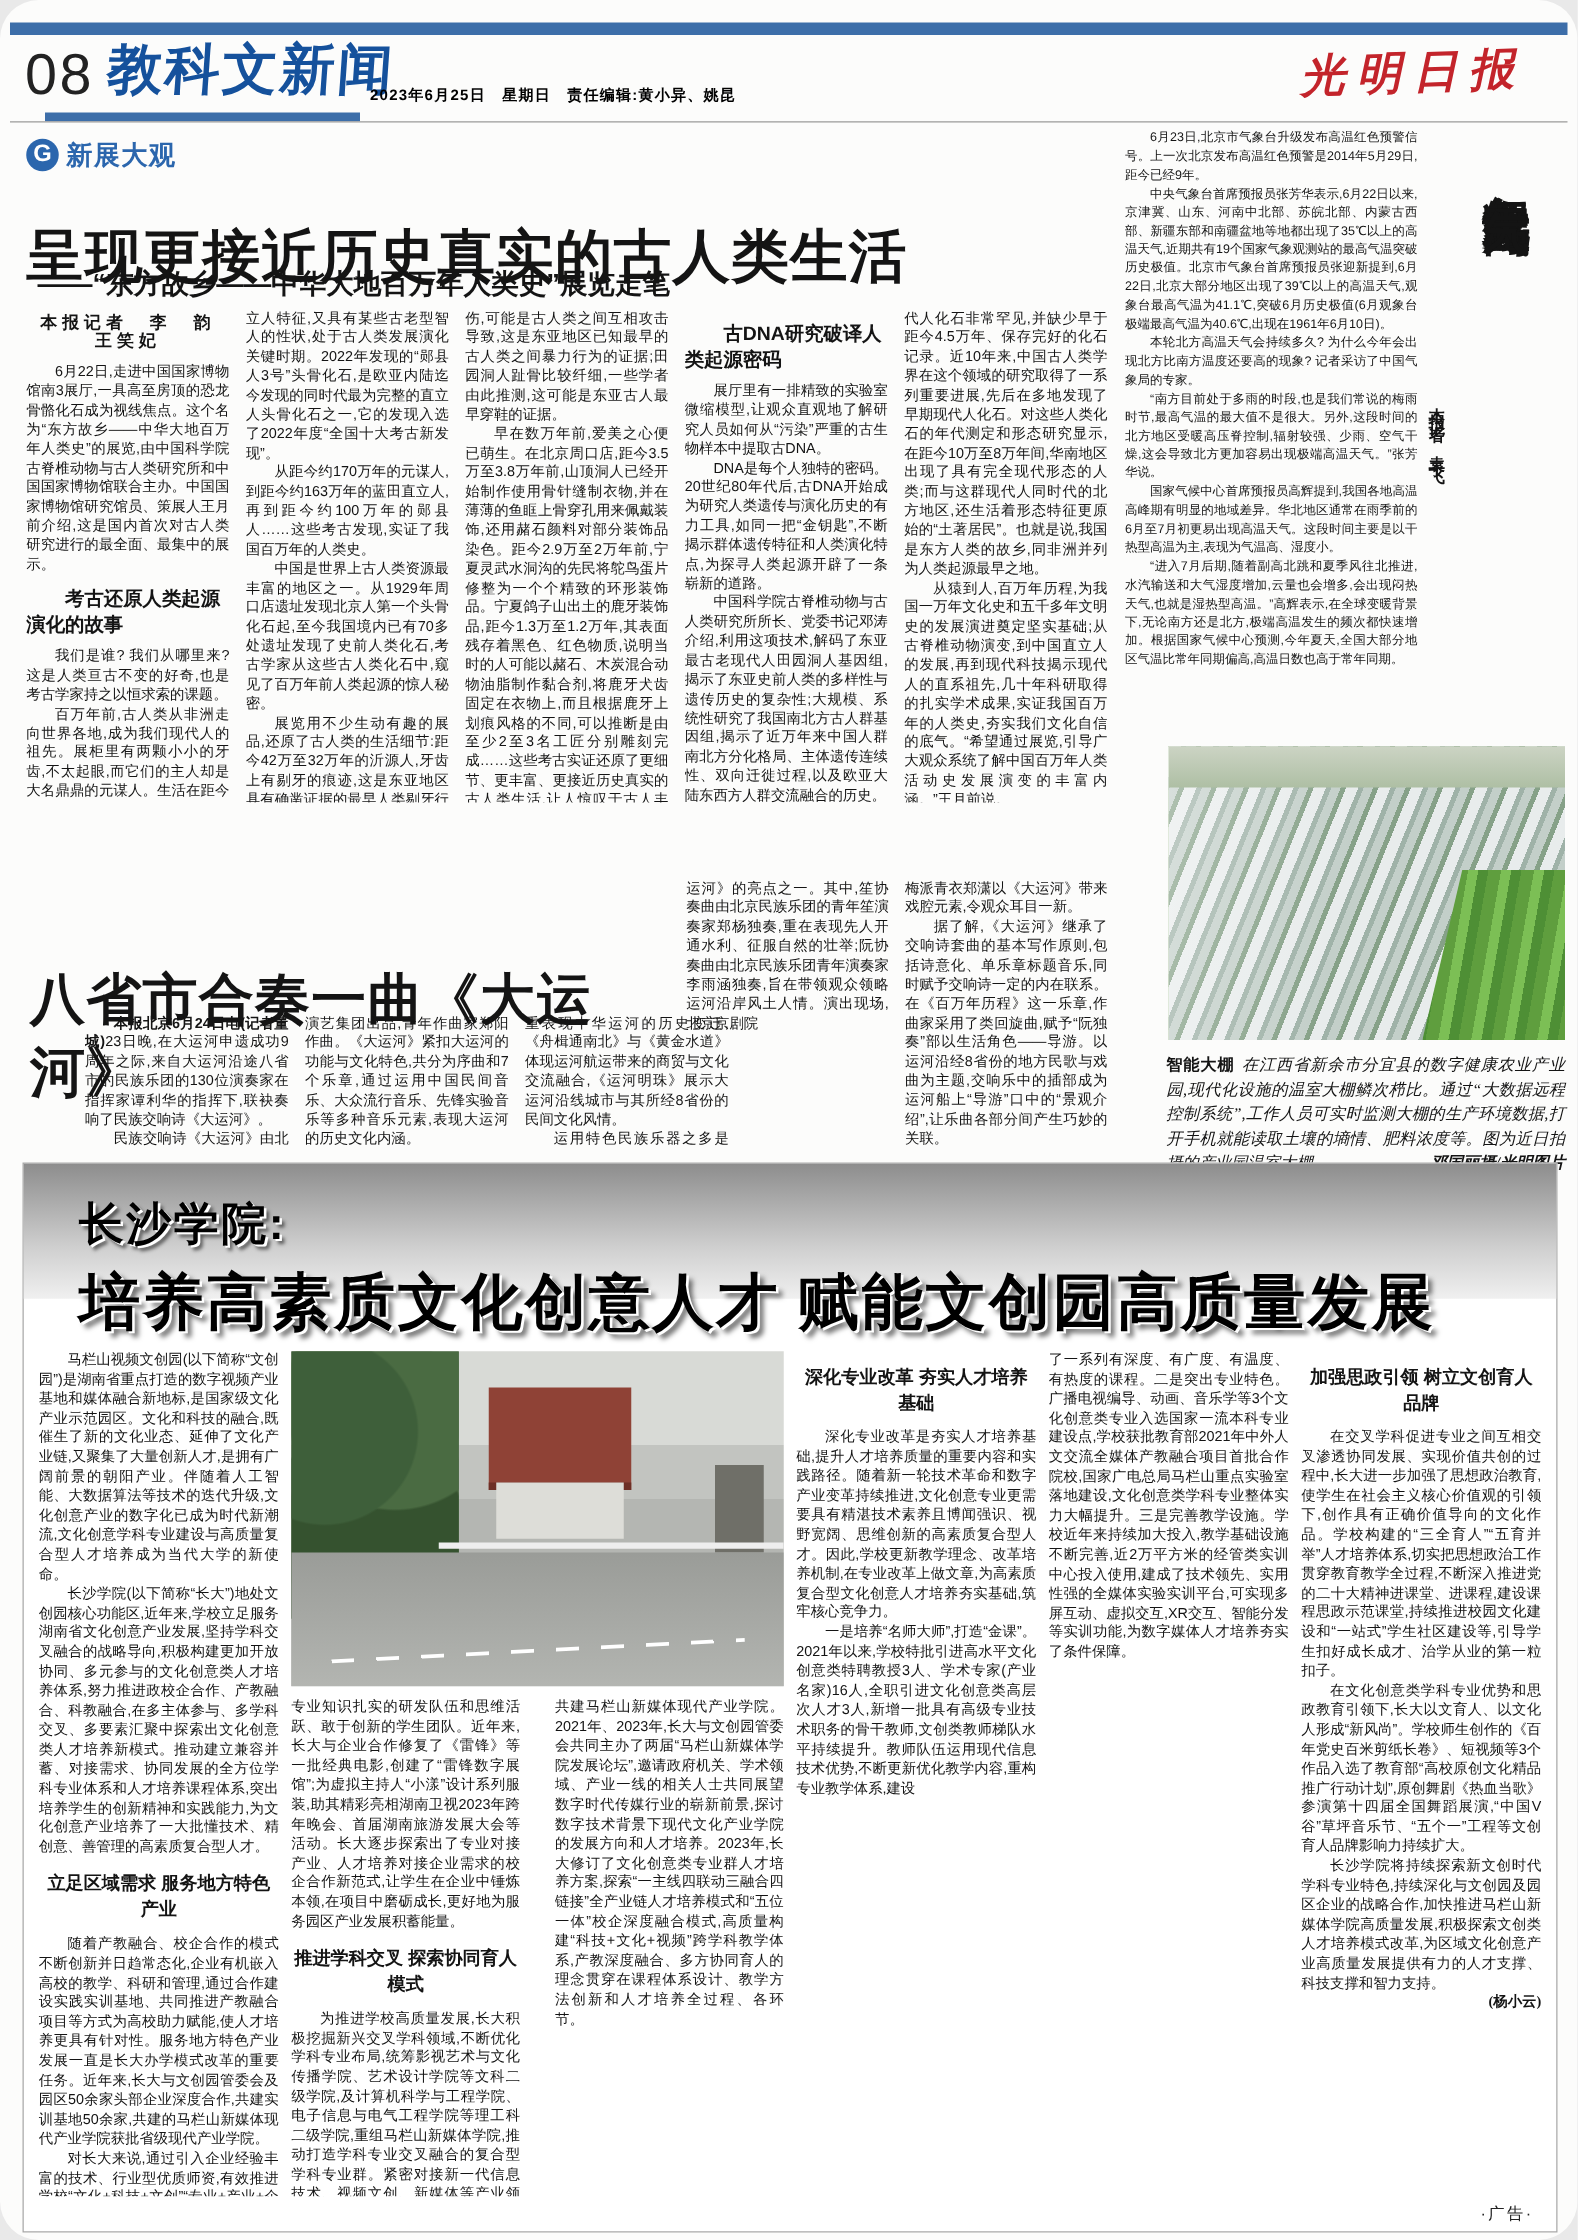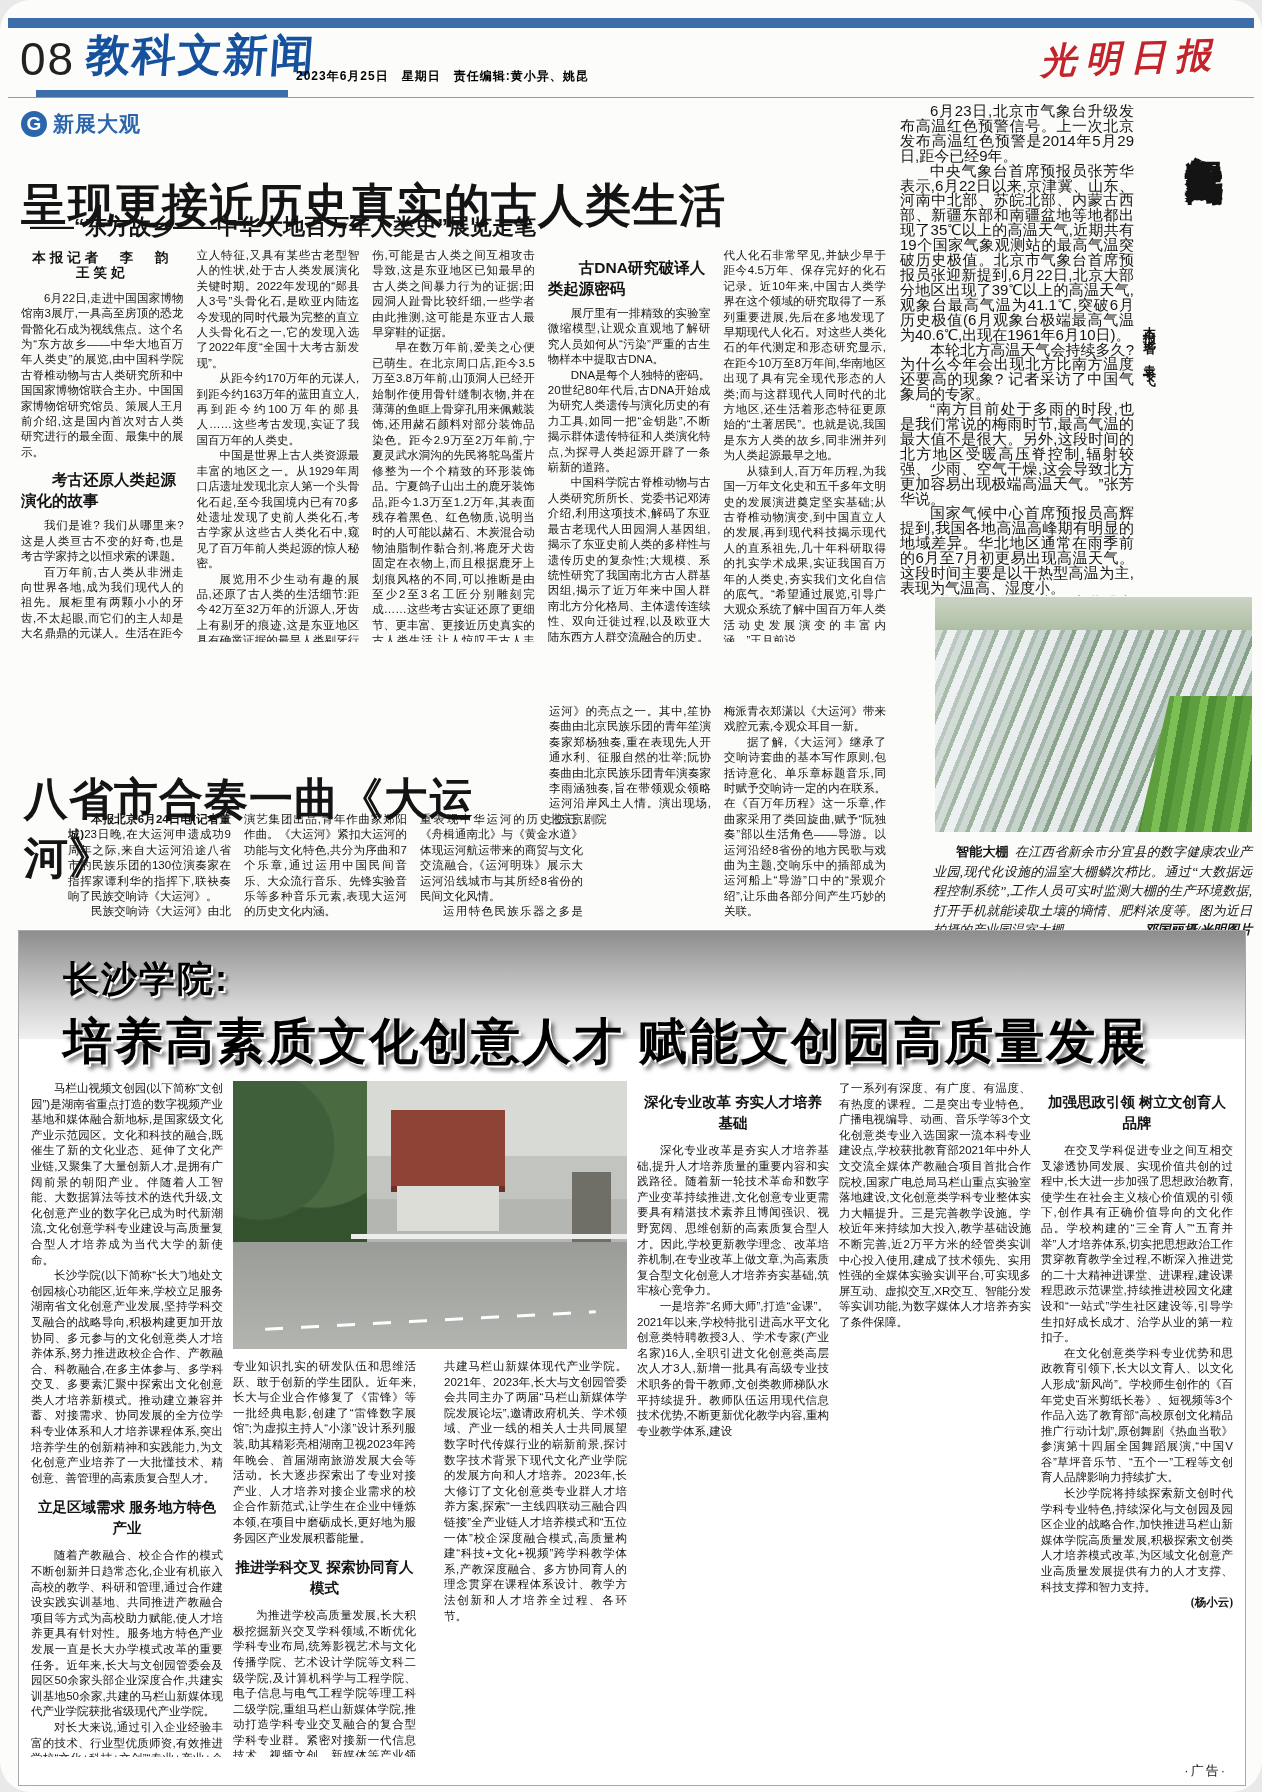--- a/index.html
+++ b/index.html
@@ -29,39 +29,39 @@
                font-size:19px;display:flex;align-items:center;justify-content:center;}
   .kicker-text{color:#2b66ad;font-size:21px;font-weight:900;letter-spacing:1px;}
   .lead-hl{position:absolute;left:21px;top:144px;width:880px;font-size:46px;font-weight:900;
            letter-spacing:1px;font-family:"Liberation Serif",serif;}
   .lead-deck{position:absolute;left:30px;top:212px;width:860px;font-size:22px;font-weight:bold;}
   .lead-cols{position:absolute;left:21px;top:248px;width:865px;height:394px;display:flex;gap:13px;}
   .lead-cols .col{flex:1;}
   
   .wx{position:absolute;left:900px;top:100px;width:352px;height:498px;}
   .wx-body{position:absolute;left:0;top:4px;width:234px;height:492px;overflow:hidden;}
-  .wx-body .para{font-size:15px;line-height:14.9px;}
+  .wx-body .para{font-size:10px;line-height:14.9px;}
   .wx-by{position:absolute;left:240px;top:216px;height:200px;writing-mode:vertical-rl;
          font-size:13px;letter-spacing:5px;font-family:"Liberation Serif",serif;font-weight:bold;}
   .wx-hl{position:absolute;left:278px;top:26px;height:470px;writing-mode:vertical-rl;
          font-size:38px;font-weight:900;letter-spacing:1px;font-family:"Liberation Serif",serif;}
   
   .gh-photo{position:absolute;left:935px;top:597px;width:317px;height:235px;overflow:hidden;
             background:
               linear-gradient(100deg, rgba(255,255,255,.35), rgba(255,255,255,0) 45%),
               repeating-linear-gradient(112deg,#e8ecec 0 9px,#9fb2a8 9px 13px,#c3cfc9 13px 20px,#86a188 20px 24px),
               #7aa45c;}
   .gh-photo::before{content:"";position:absolute;left:0;top:0;width:100%;height:14%;
             background:linear-gradient(180deg,#ccd4c4,#aebfa4);}
   .gh-photo::after{content:"";position:absolute;right:0;bottom:0;width:36%;height:58%;
             background:repeating-linear-gradient(100deg,#5f9e3e 0 10px,#7cbf55 10px 18px,#4e8f35 18px 26px);
             clip-path:polygon(28% 0,100% 0,100% 100%,0 100%);}
   .gh-cap{position:absolute;left:933px;top:842px;width:319px;font-size:13px;line-height:19.5px;
           text-align:justify;font-family:"Liberation Serif",serif;font-style:italic;}
-  .gh-cap b{font-style:normal;margin-right:6px;margin-left:23px;}
+  .gh-cap b{font-style:normal;margin-right:6px;}
   .gh-cap .credit{font-weight:bold;float:right;}
   
   .canal-hl{position:absolute;left:24px;top:733px;width:515px;font-size:44px;font-weight:900;
             letter-spacing:1px;font-family:"Liberation Serif",serif;}
   .canal-left{position:absolute;left:21px;top:812px;width:515px;height:108px;display:flex;gap:13px;margin-left:47px;}
   .canal-left .col{flex:1;}
   .canal-right{position:absolute;left:549px;top:704px;width:337px;height:216px;display:flex;gap:13px;}
   .canal-right .col{flex:1;}
   
   .ad{position:absolute;left:18px;top:930px;width:1226px;height:854px;border:1px solid #a8a8a8;background:#fff;}

